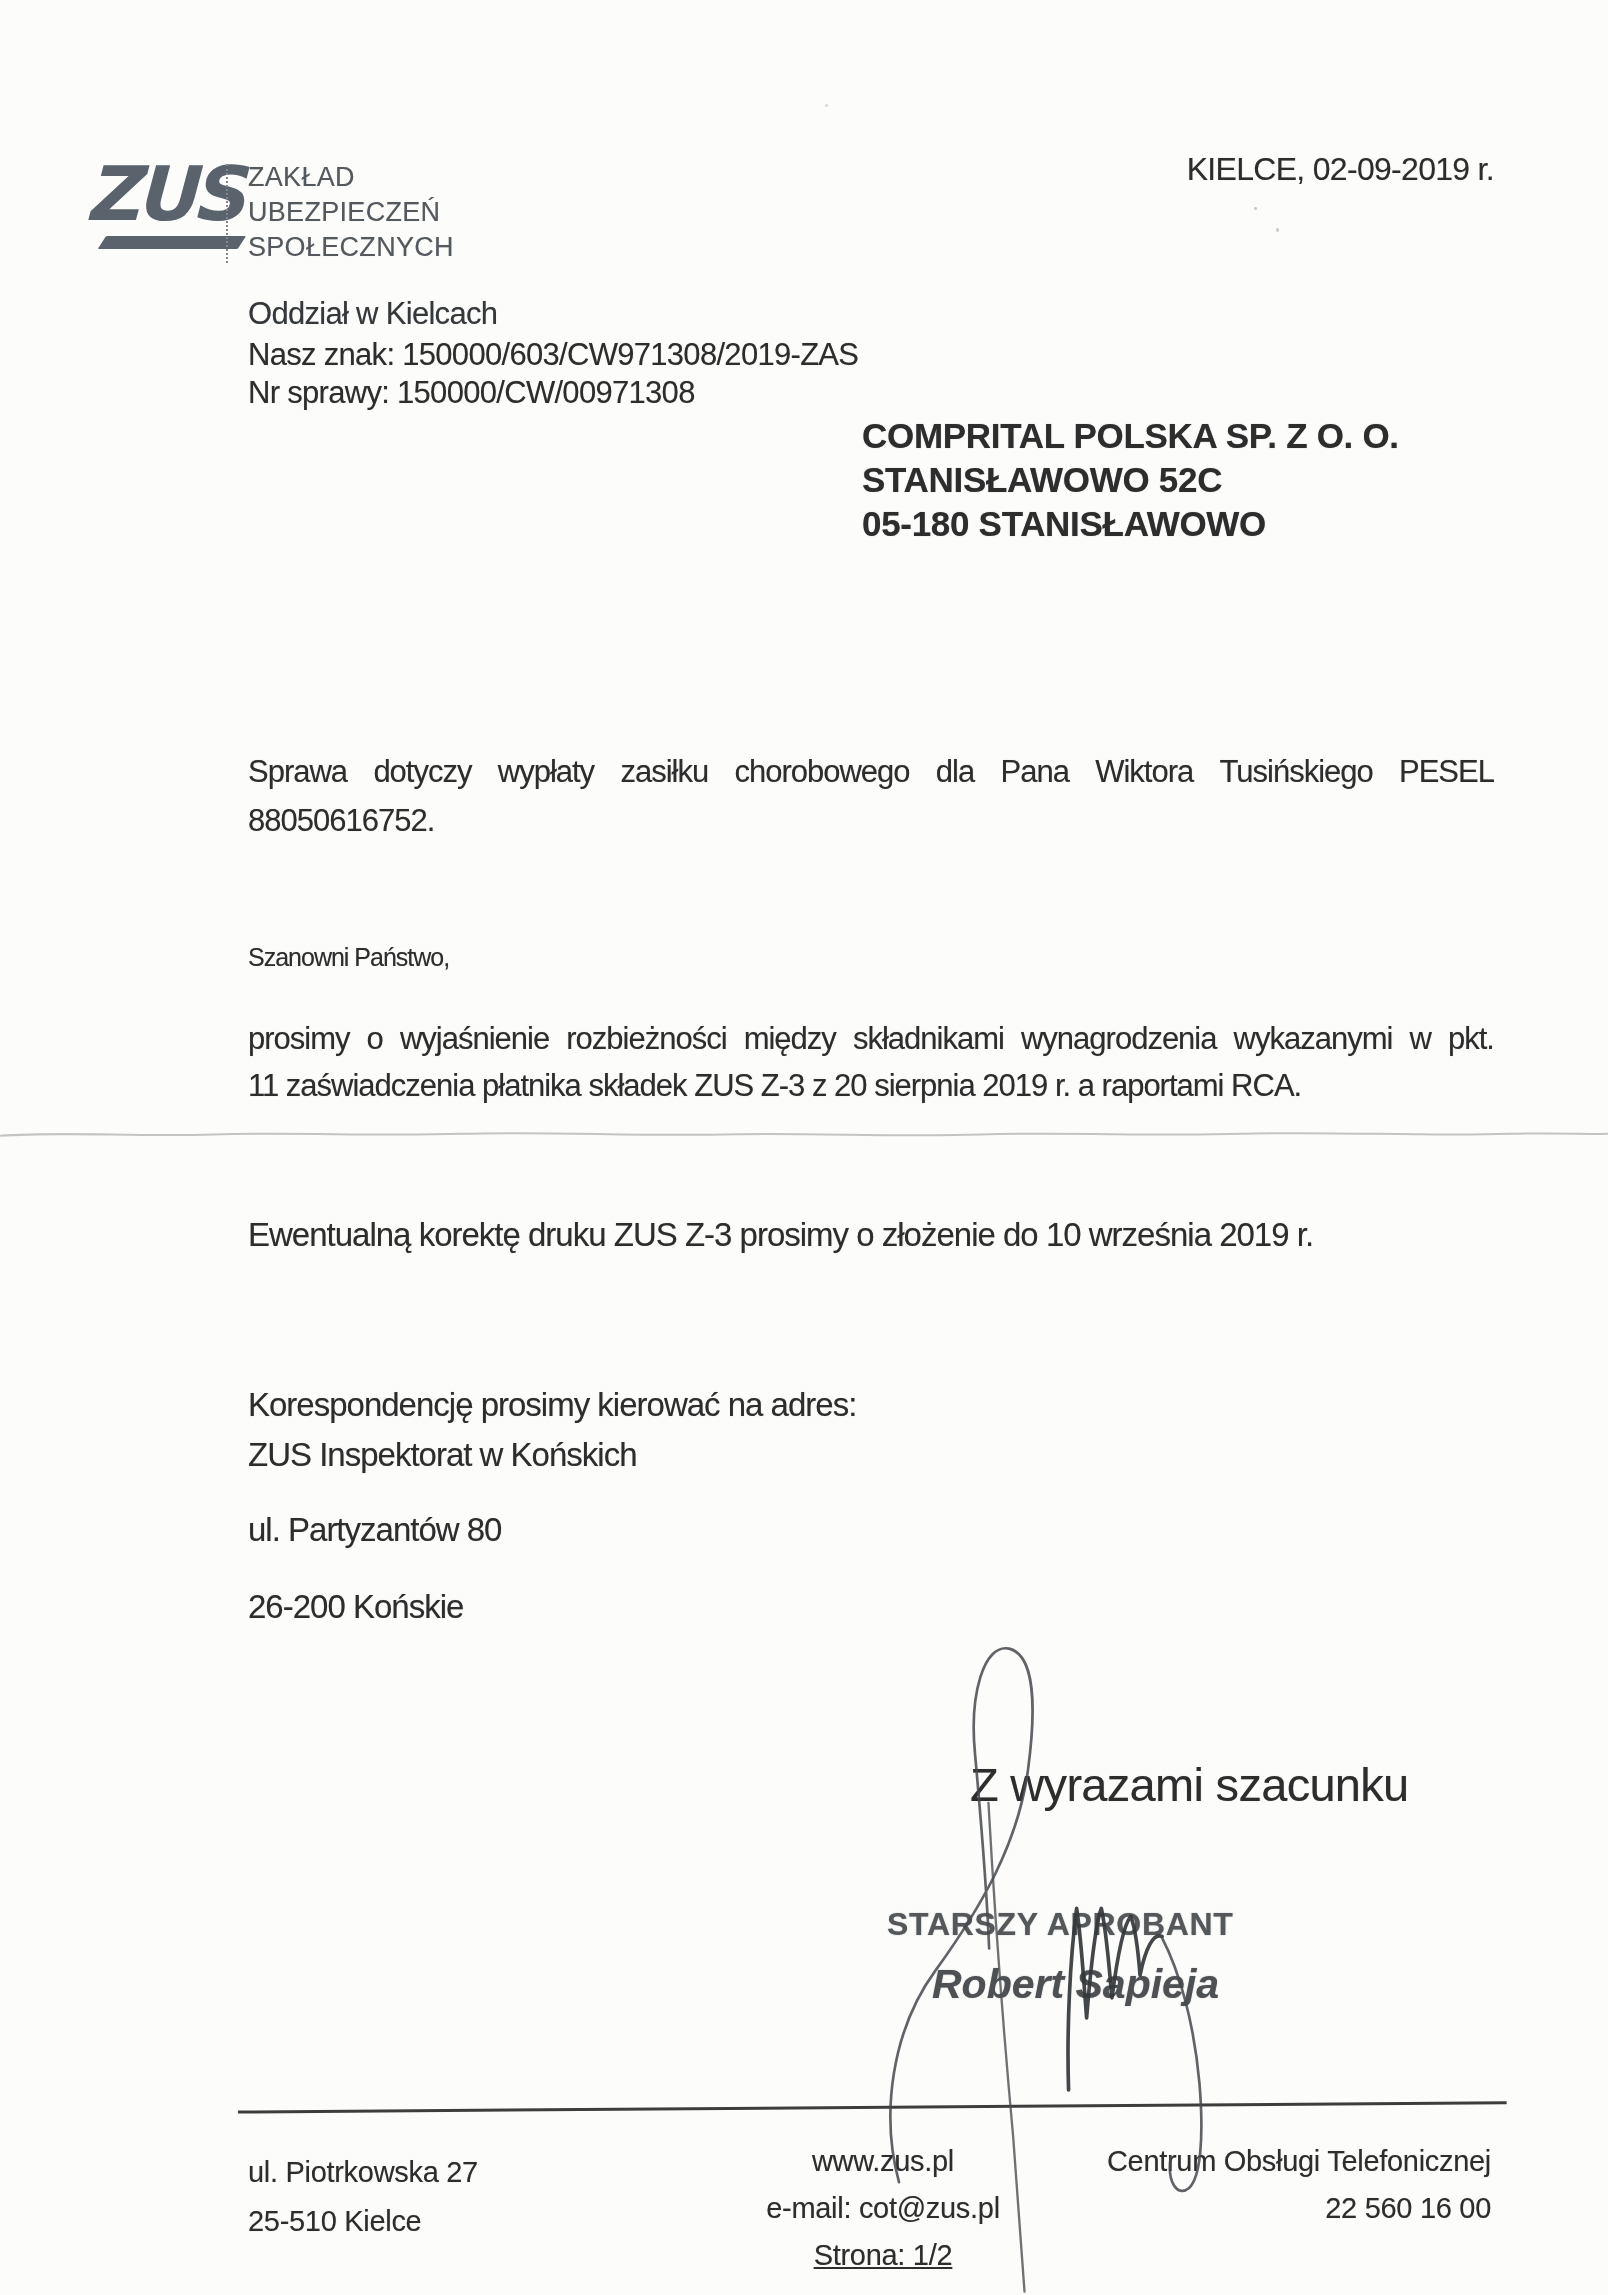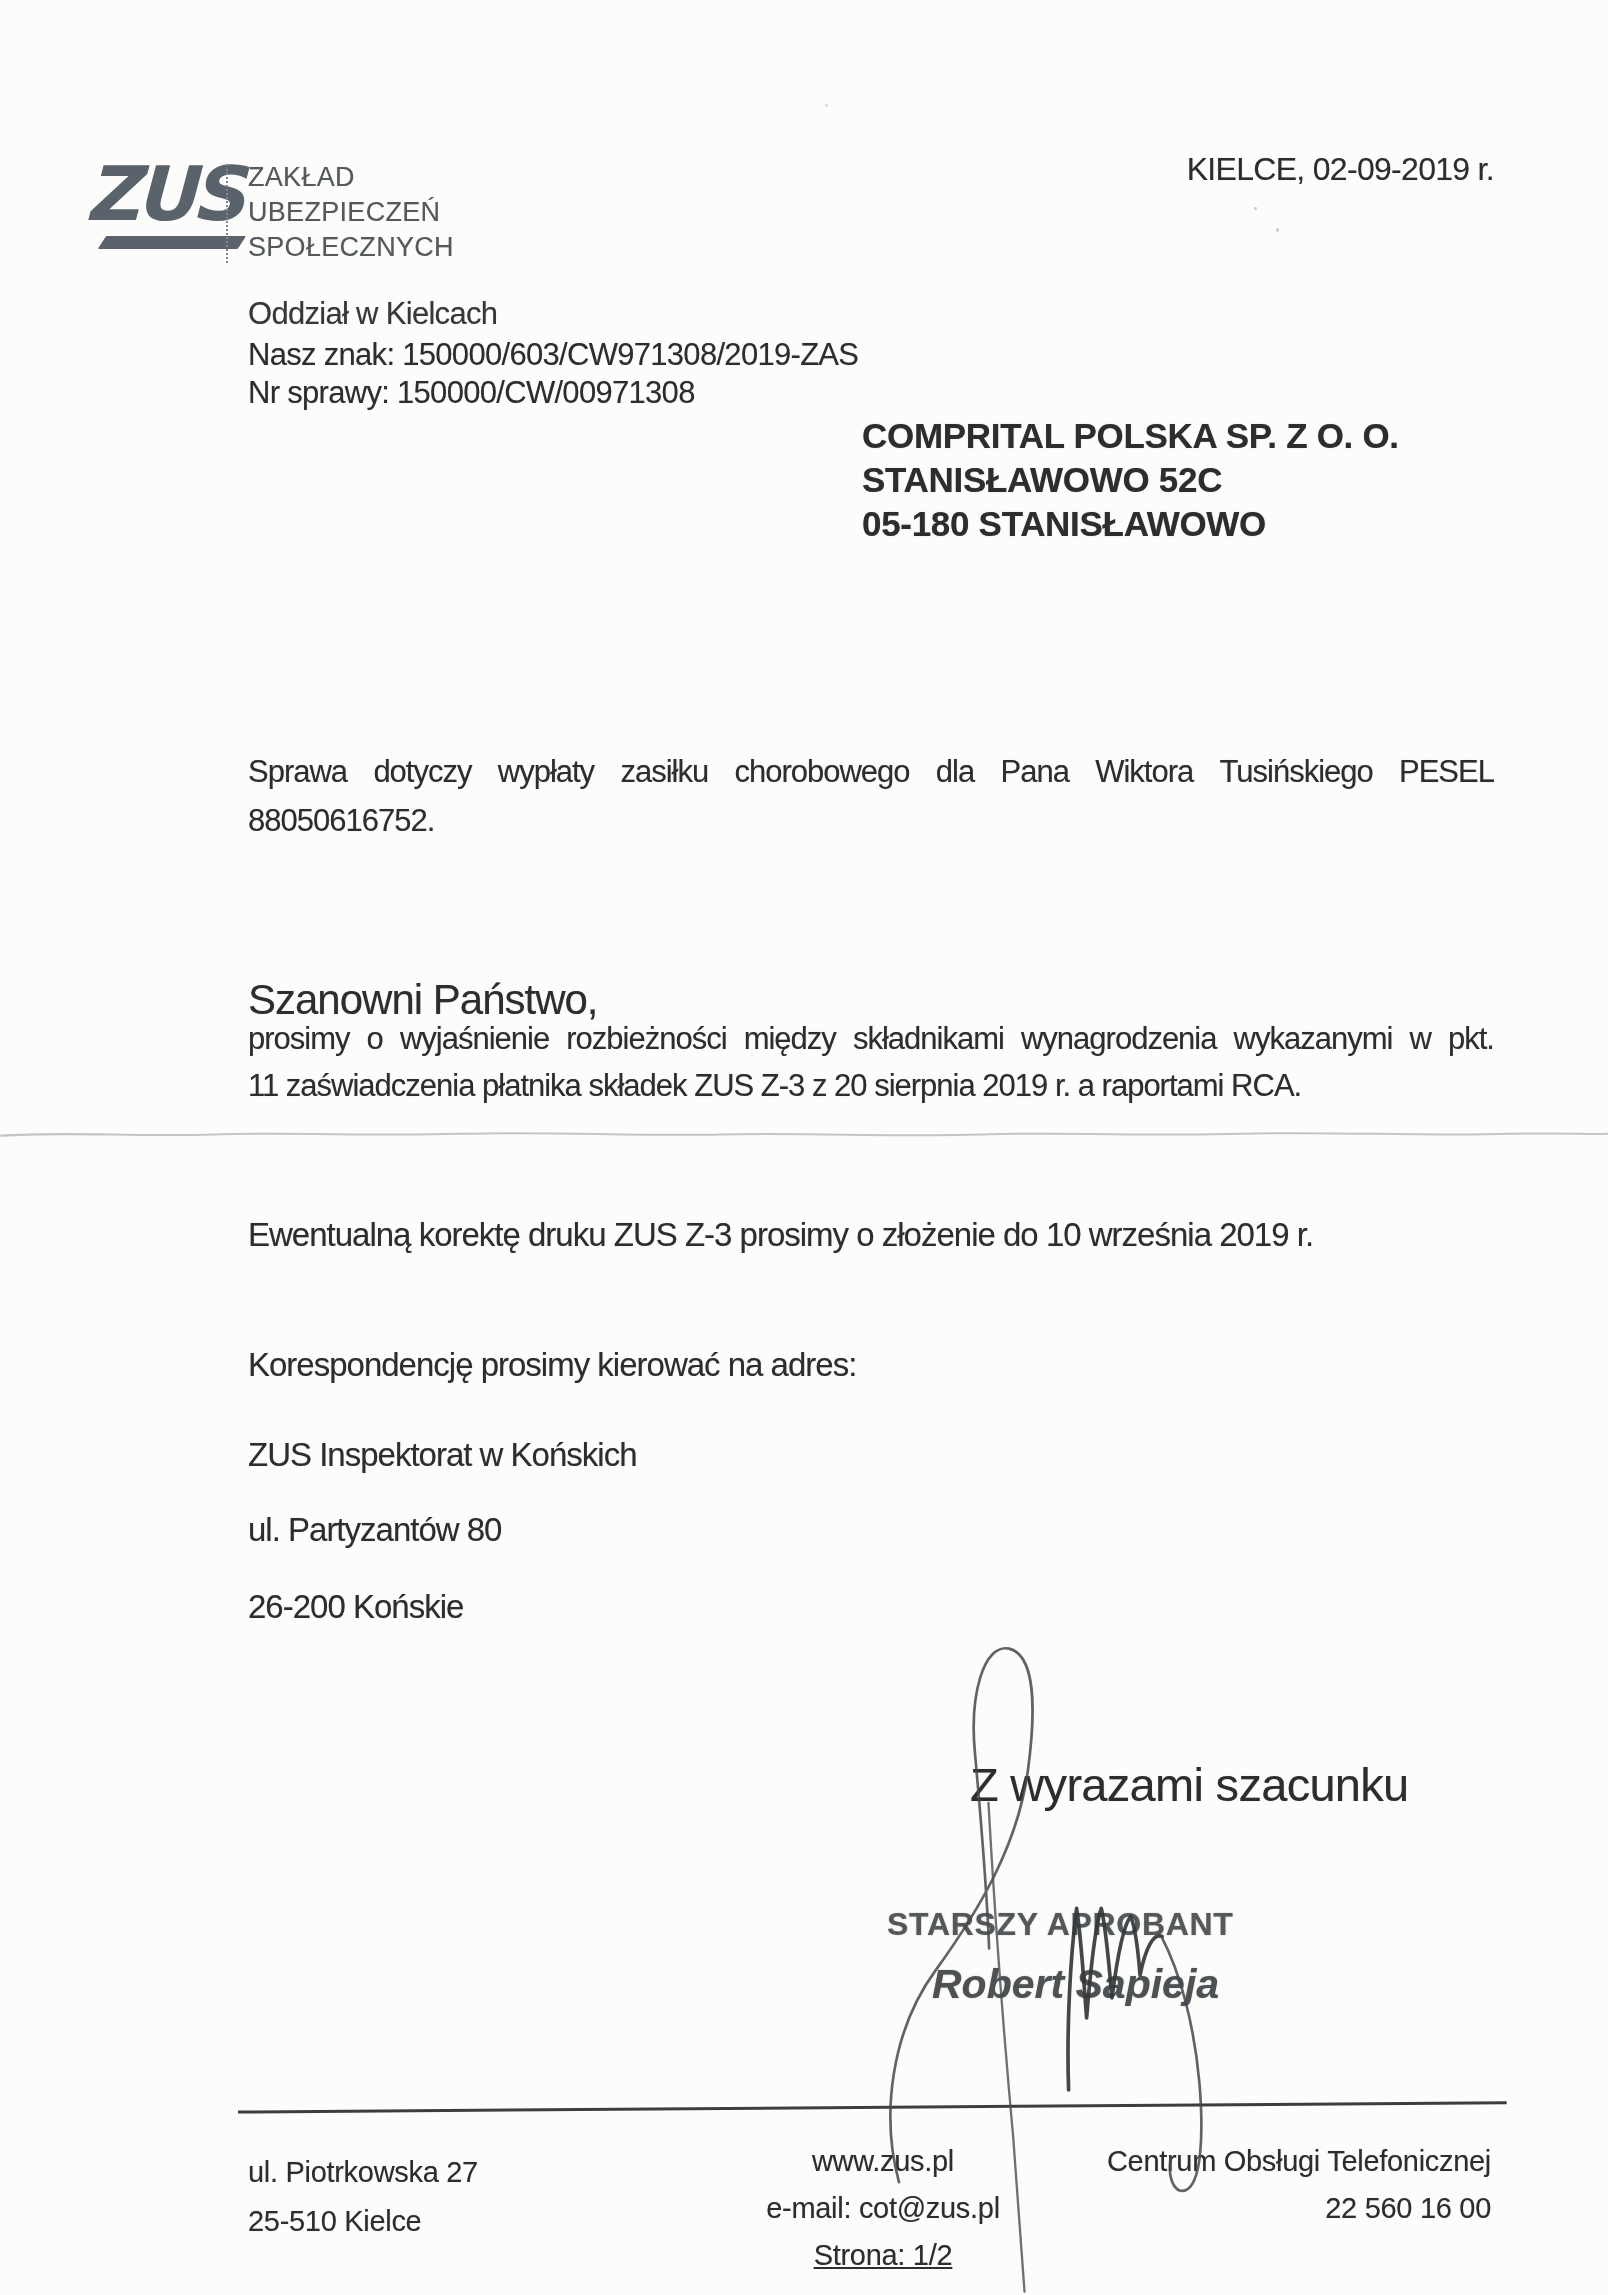--- a/index.html
+++ b/index.html
@@ -49,24 +49,24 @@
 
   
   .para{position:absolute;left:248px;width:1246px;
     font-size:31px;line-height:49px;letter-spacing:-1px;
     text-shadow:0 0 0.8px rgba(40,40,40,.38);}
   [data-justify]{display:flex;justify-content:space-between;white-space:nowrap;}
   [data-justify] span{flex:0 0 auto;}
   .line{white-space:nowrap;}
 
   .subject{top:747px;}
-  .salutation{left:248px;top:976px;font-size:42px;letter-spacing:-1px;}
+  .salutation{left:248px;top:943px;font-size:25px;letter-spacing:-1px;}
   .request{top:1015px;line-height:47px;}
   .correction{left:248px;top:1216px;font-size:33px;letter-spacing:-1px;}
-  .corr-intro{left:248px;top:1346px;font-size:33px;letter-spacing:-1px;}
+  .corr-intro{left:248px;top:1386px;font-size:33px;letter-spacing:-1px;}
   .corr-name{left:248px;top:1436px;font-size:33px;letter-spacing:-1px;}
   .corr-street{left:248px;top:1511px;font-size:33px;letter-spacing:-1px;}
   .corr-city{left:248px;top:1588px;font-size:33px;letter-spacing:-1px;}
 
   
   .closing{left:970px;top:1757px;font-size:47px;}
   .sig-title{left:887px;top:1906px;font-size:32px;font-weight:600;
     letter-spacing:0.7px;color:var(--c-stamp,#54585b);
     text-shadow:0 0 1.3px rgba(70,74,78,.5);}
   .sig-name{left:932px;top:1961px;font-size:41px;font-style:italic;font-weight:700;

